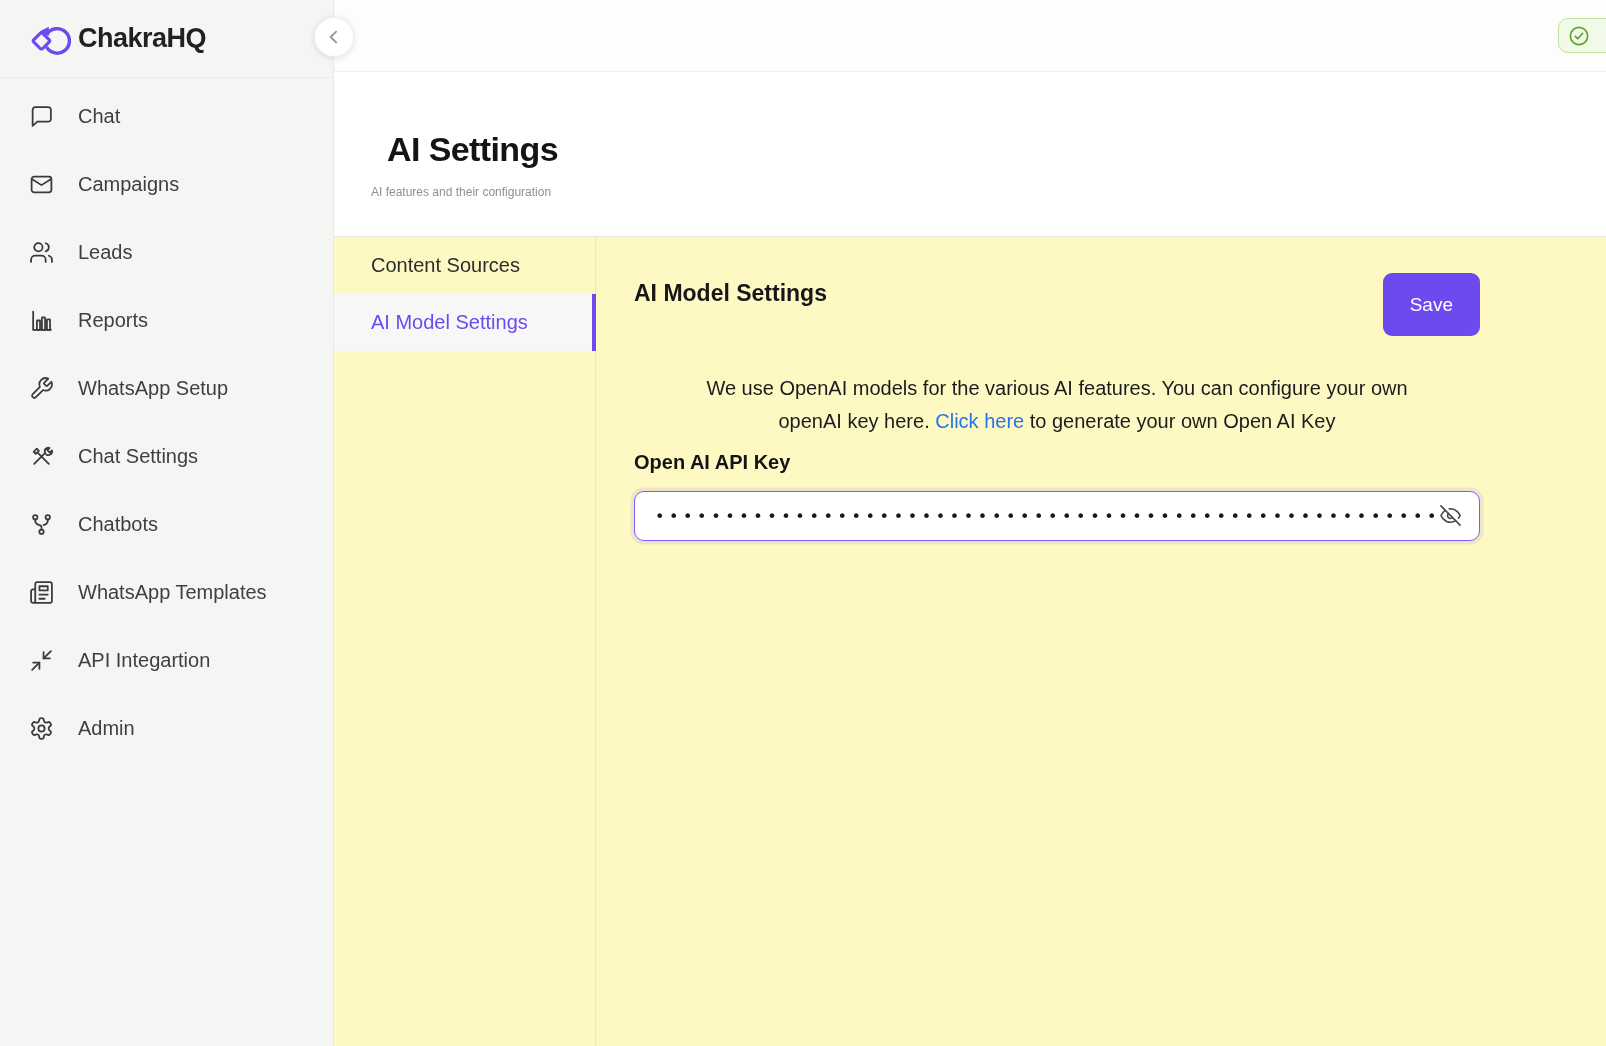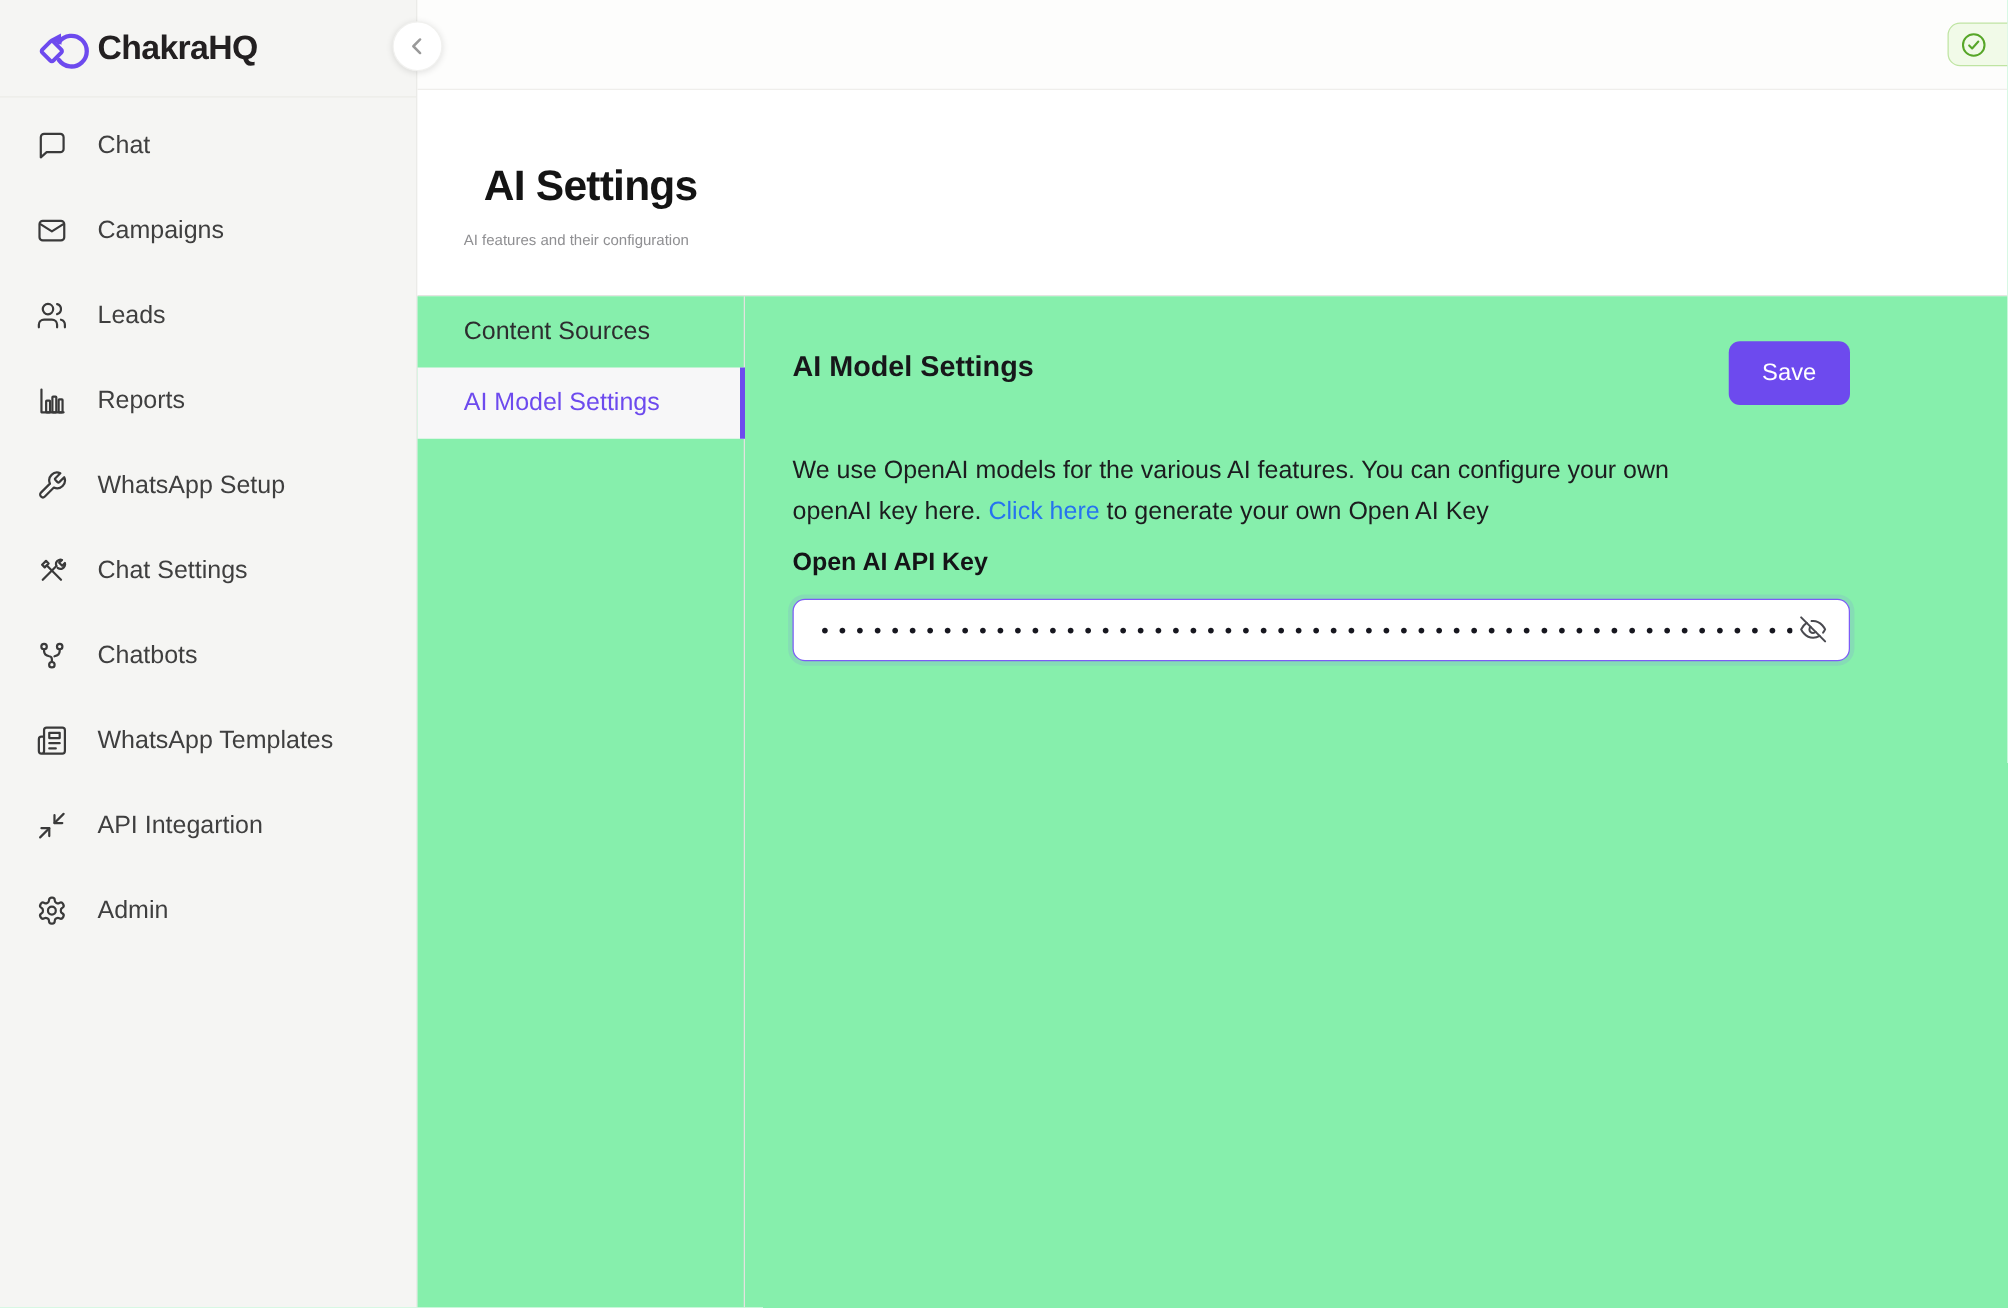--- a/index.html
+++ b/index.html
@@ -34,33 +34,33 @@
   .status-badge { position:absolute; top:18px; right:-22px; width:70px; height:35px;
     background:#f1fae8; border:1px solid #bfe4a2; border-radius:10px;
     display:flex; align-items:center; padding-left:9px; cursor:pointer; }
   .status-badge svg { width:22px; height:22px; color:#57a628; }
 
   .page-head { height:165px; flex:none; padding:42px 0 0 37px; border-bottom:1px solid #e4e4e1; background:#fff; }
   .page-title { margin:16px; font-size:34px; font-weight:700; letter-spacing:-0.6px; color:#141414; }
   .page-subtitle { margin:13px 0 0; font-size:12px; color:#8f8f92; }
 
   
-  .content { flex:1; display:flex; min-height:0; background:#86efac; }
+  .content { flex:1; display:flex; min-height:0; background:#fef9c3; }
   .subnav { width:262px; flex:none; border-right:1px solid #e3e3e0; position:relative; }
   .subnav-tab { height:57px; display:flex; align-items:center; padding-left:37px; font-size:20px; color:#2d2d2f; cursor:pointer; position:relative; }
   .subnav-tab.active { color:#6d4aee; background:#f7f7f8; }
   .subnav-tab.active::after { content:""; position:absolute; right:-1px; top:0; bottom:0; width:4px; background:#6d4aee; }
 
   .panel { flex:1; padding:36px 126px 0 38px; min-width:0; }
   .panel-head { display:flex; justify-content:space-between; align-items:flex-start; }
   .panel-title { margin:7px 0 0; font-size:23px; font-weight:700; color:#17171a; }
-  .save-btn { height:51px; padding:0 27px; border:none; border-radius:9px; background:#6d4aee; color:#fff;
+  .save-btn { height:63px; padding:0 27px; border:none; border-radius:9px; background:#6d4aee; color:#fff;
     font-size:19px; font-family:"Liberation Sans",sans-serif; cursor:pointer; }
 
-  .panel-desc { margin:36px 0 0; font-size:20px; line-height:33px; color:#1c1c1f; white-space:pre-line; max-width:845px; }
+  .panel-desc { margin:36px 12px 0; font-size:20px; line-height:33px; color:#1c1c1f; white-space:pre-line; max-width:845px;text-align:center; }
   .link { color:#2673f0; cursor:pointer; }
   .key-label { margin-top:13px; font-size:20px; font-weight:700; color:#141417; }
   .key-input { margin-top:17px; height:50px; width:100%; max-width:846px;
     border:1.5px solid #7c5cf6; border-radius:10px; background:#fff;
     box-shadow:0 0 0 3.5px rgba(130,98,248,.13);
     display:flex; align-items:center; padding:0 15px 0 18px; overflow:hidden; }
   .key-dots { flex:1; min-width:0; border:none; outline:none; background:transparent;
     font-family:"DejaVu Sans",sans-serif; font-size:16px; letter-spacing:4.6px; color:#17171f; }
   .eye-btn { width:28px; height:28px; flex:none; background:none; border:none; padding:2px; color:#4a4a50; cursor:pointer; }
   .eye-btn svg { width:23px; height:23px; }

